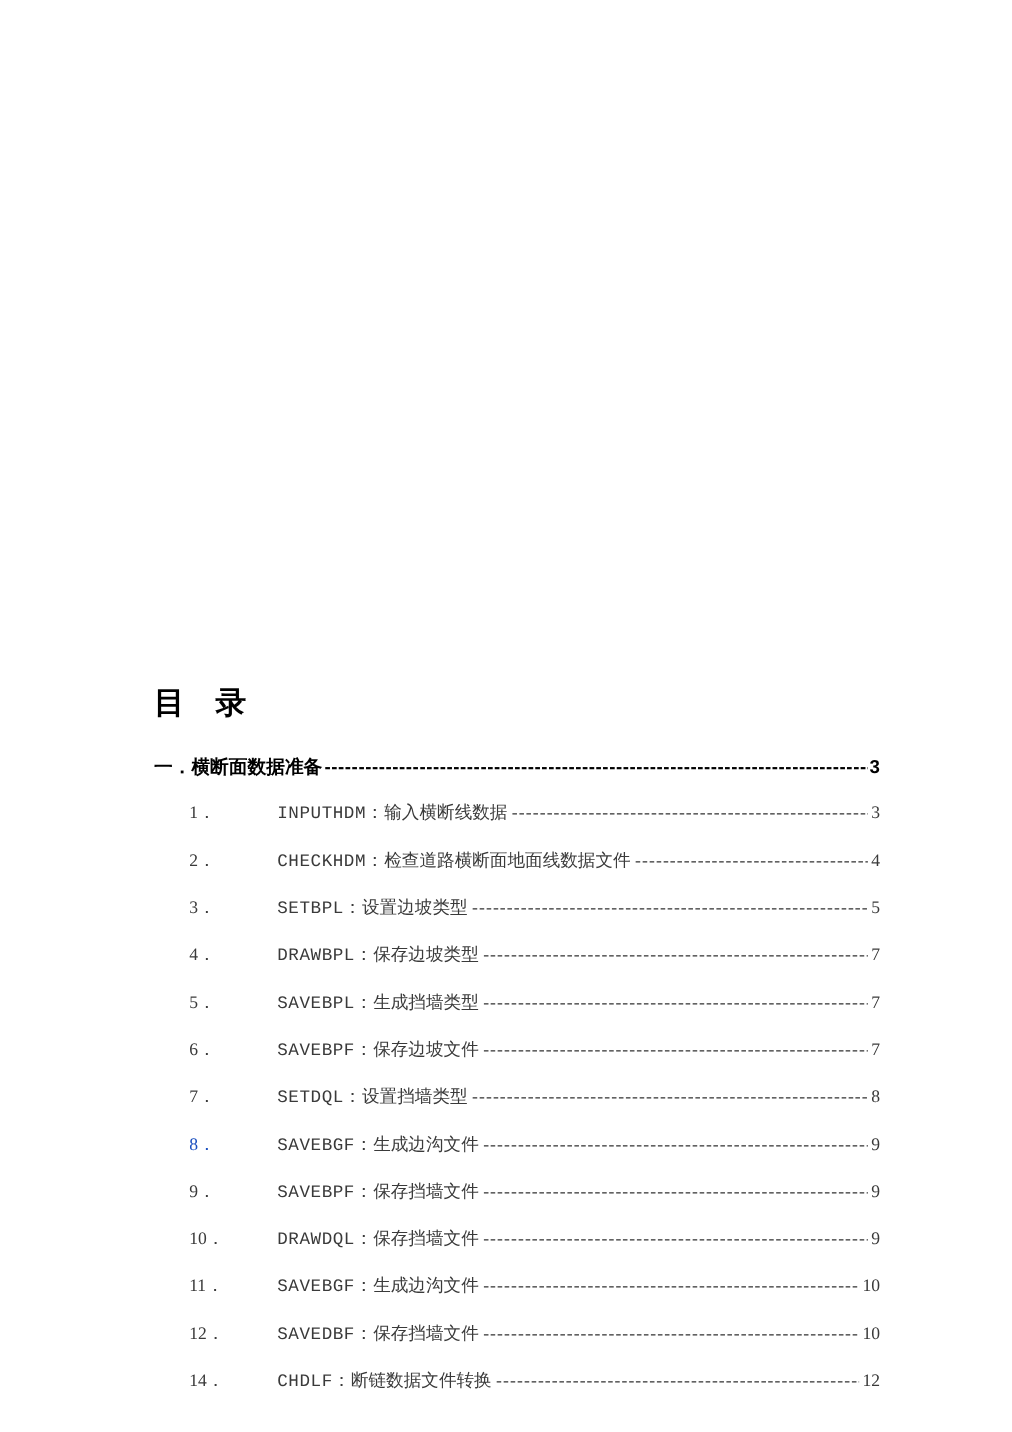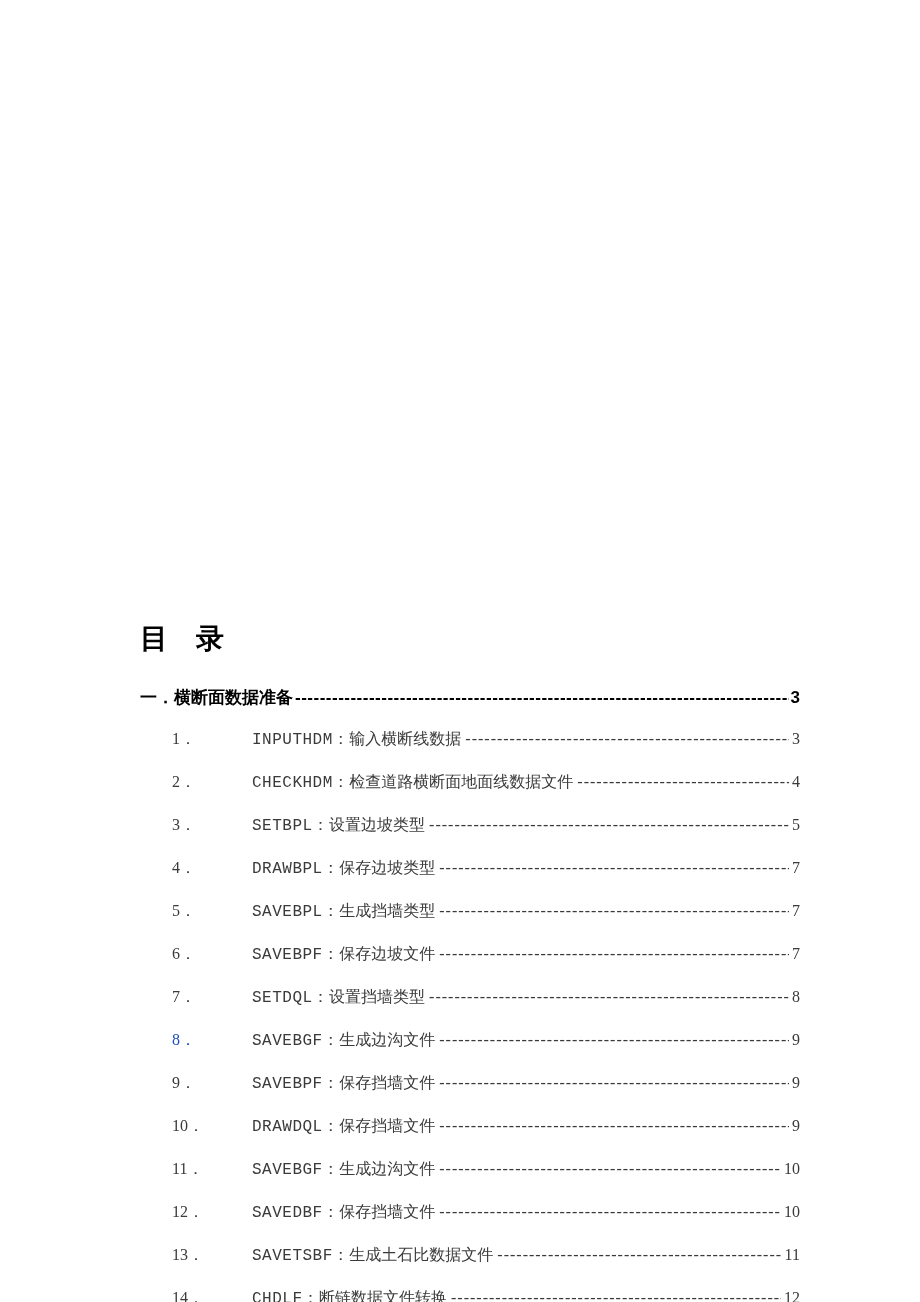--- a/index.html
+++ b/index.html
@@ -181,27 +181,20 @@
         <span class="item-page">10</span>
       </div>
       <div class="item-row">
         <span class="item-num">12．</span>
         <span class="item-cmd">SAVEDBF：</span>
         <span class="item-desc">保存挡墙文件</span>
         <span class="item-leader"></span>
         <span class="item-page">10</span>
       </div>
       <div class="item-row">
-        <span class="item-num">13．</span>
-        <span class="item-cmd">SAVETSBF：</span>
-        <span class="item-desc">生成土石比数据文件</span>
-        <span class="item-leader"></span>
-        <span class="item-page">11</span>
-      </div>
-      <div class="item-row">
         <span class="item-num">14．</span>
         <span class="item-cmd">CHDLF：</span>
         <span class="item-desc">断链数据文件转换</span>
         <span class="item-leader"></span>
         <span class="item-page">12</span>
       </div>
     </div>
 
 </div>
 

